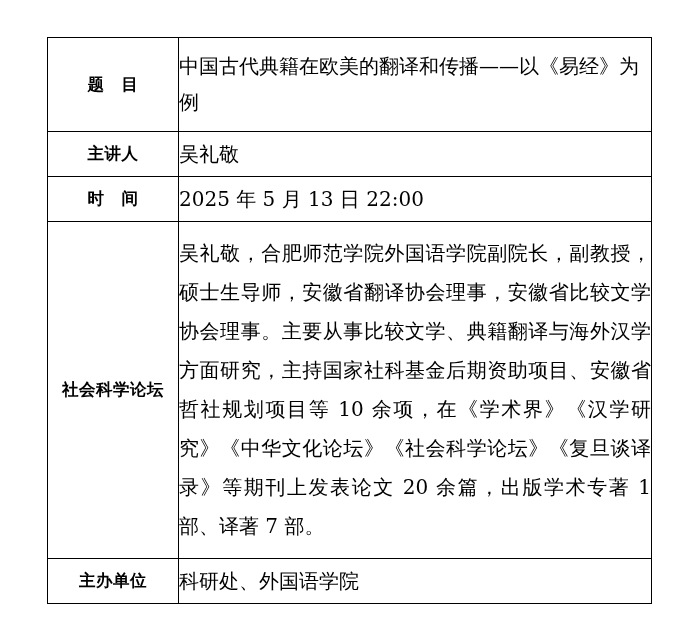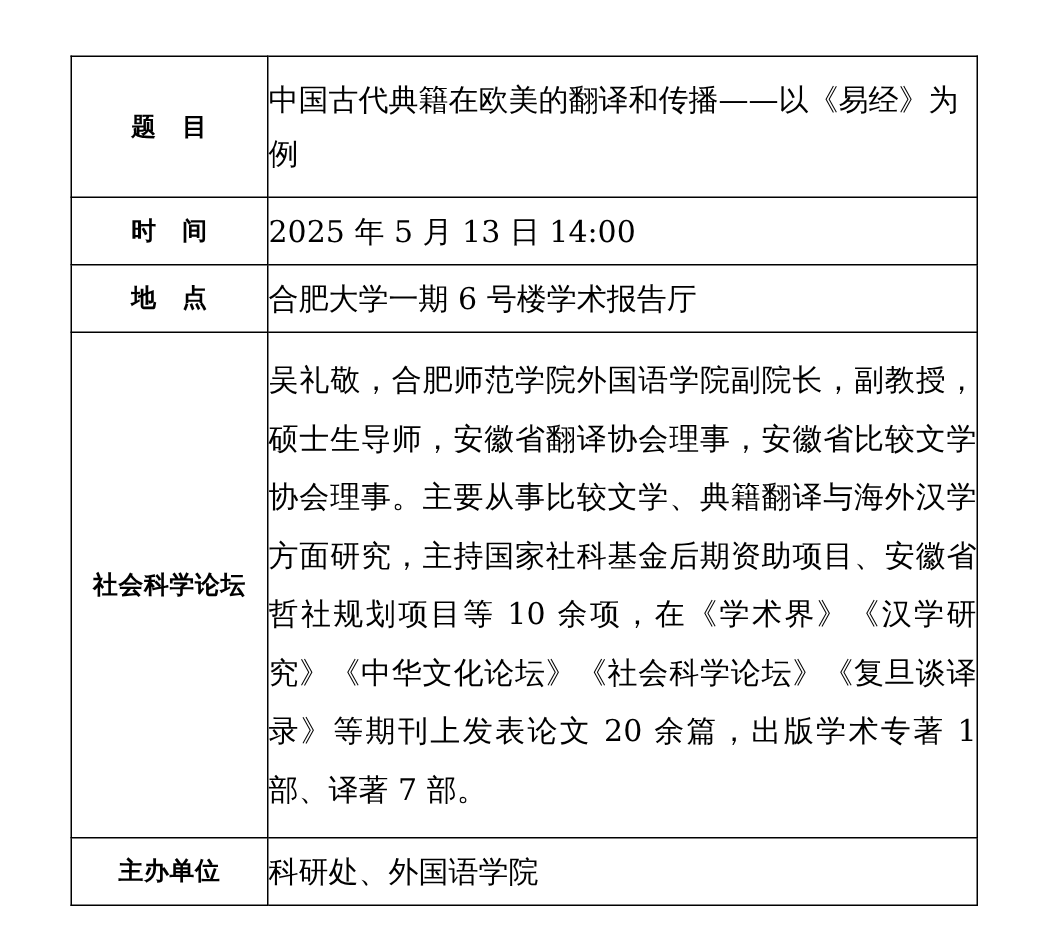--- a/index.html
+++ b/index.html
@@ -83,27 +83,27 @@
 <body>
 
 <div class="page">
   <div class="table-wrap">
     <table class="info">
       <tbody>
         <tr class="row-title">
           <td class="label">题　目</td>
           <td class="value">中国古代典籍在欧美的翻译和传播——以《易经》为例</td>
         </tr>
+        <tr class="row-speaker">
+          <td class="label">主讲人</td>
+          <td class="value">吴礼敬</td>
+        </tr>
         <tr class="row-time">
           <td class="label">时　间</td>
-          <td class="value num">2025 年 5 月 13 日 14:00</td>
-        </tr>
-        <tr class="row-place">
-          <td class="label">地　点</td>
-          <td class="value">合肥大学一期 6 号楼学术报告厅</td>
+          <td class="value num">2025 年 5 月 13 日 22:00</td>
         </tr>
         <tr class="row-bio">
           <td class="label">社会科学论坛</td>
           <td class="value">吴礼敬，合肥师范学院外国语学院副院长，副教授，硕士生导师，安徽省翻译协会理事，安徽省比较文学协会理事。主要从事比较文学、典籍翻译与海外汉学方面研究，主持国家社科基金后期资助项目、安徽省哲社规划项目等 10 余项，在《学术界》《汉学研究》《中华文化论坛》《社会科学论坛》《复旦谈译录》等期刊上发表论文 20 余篇，出版学术专著 1 部、译著 7 部。</td>
         </tr>
         <tr class="row-host">
           <td class="label">主办单位</td>
           <td class="value">科研处、外国语学院</td>
         </tr>
       </tbody>

